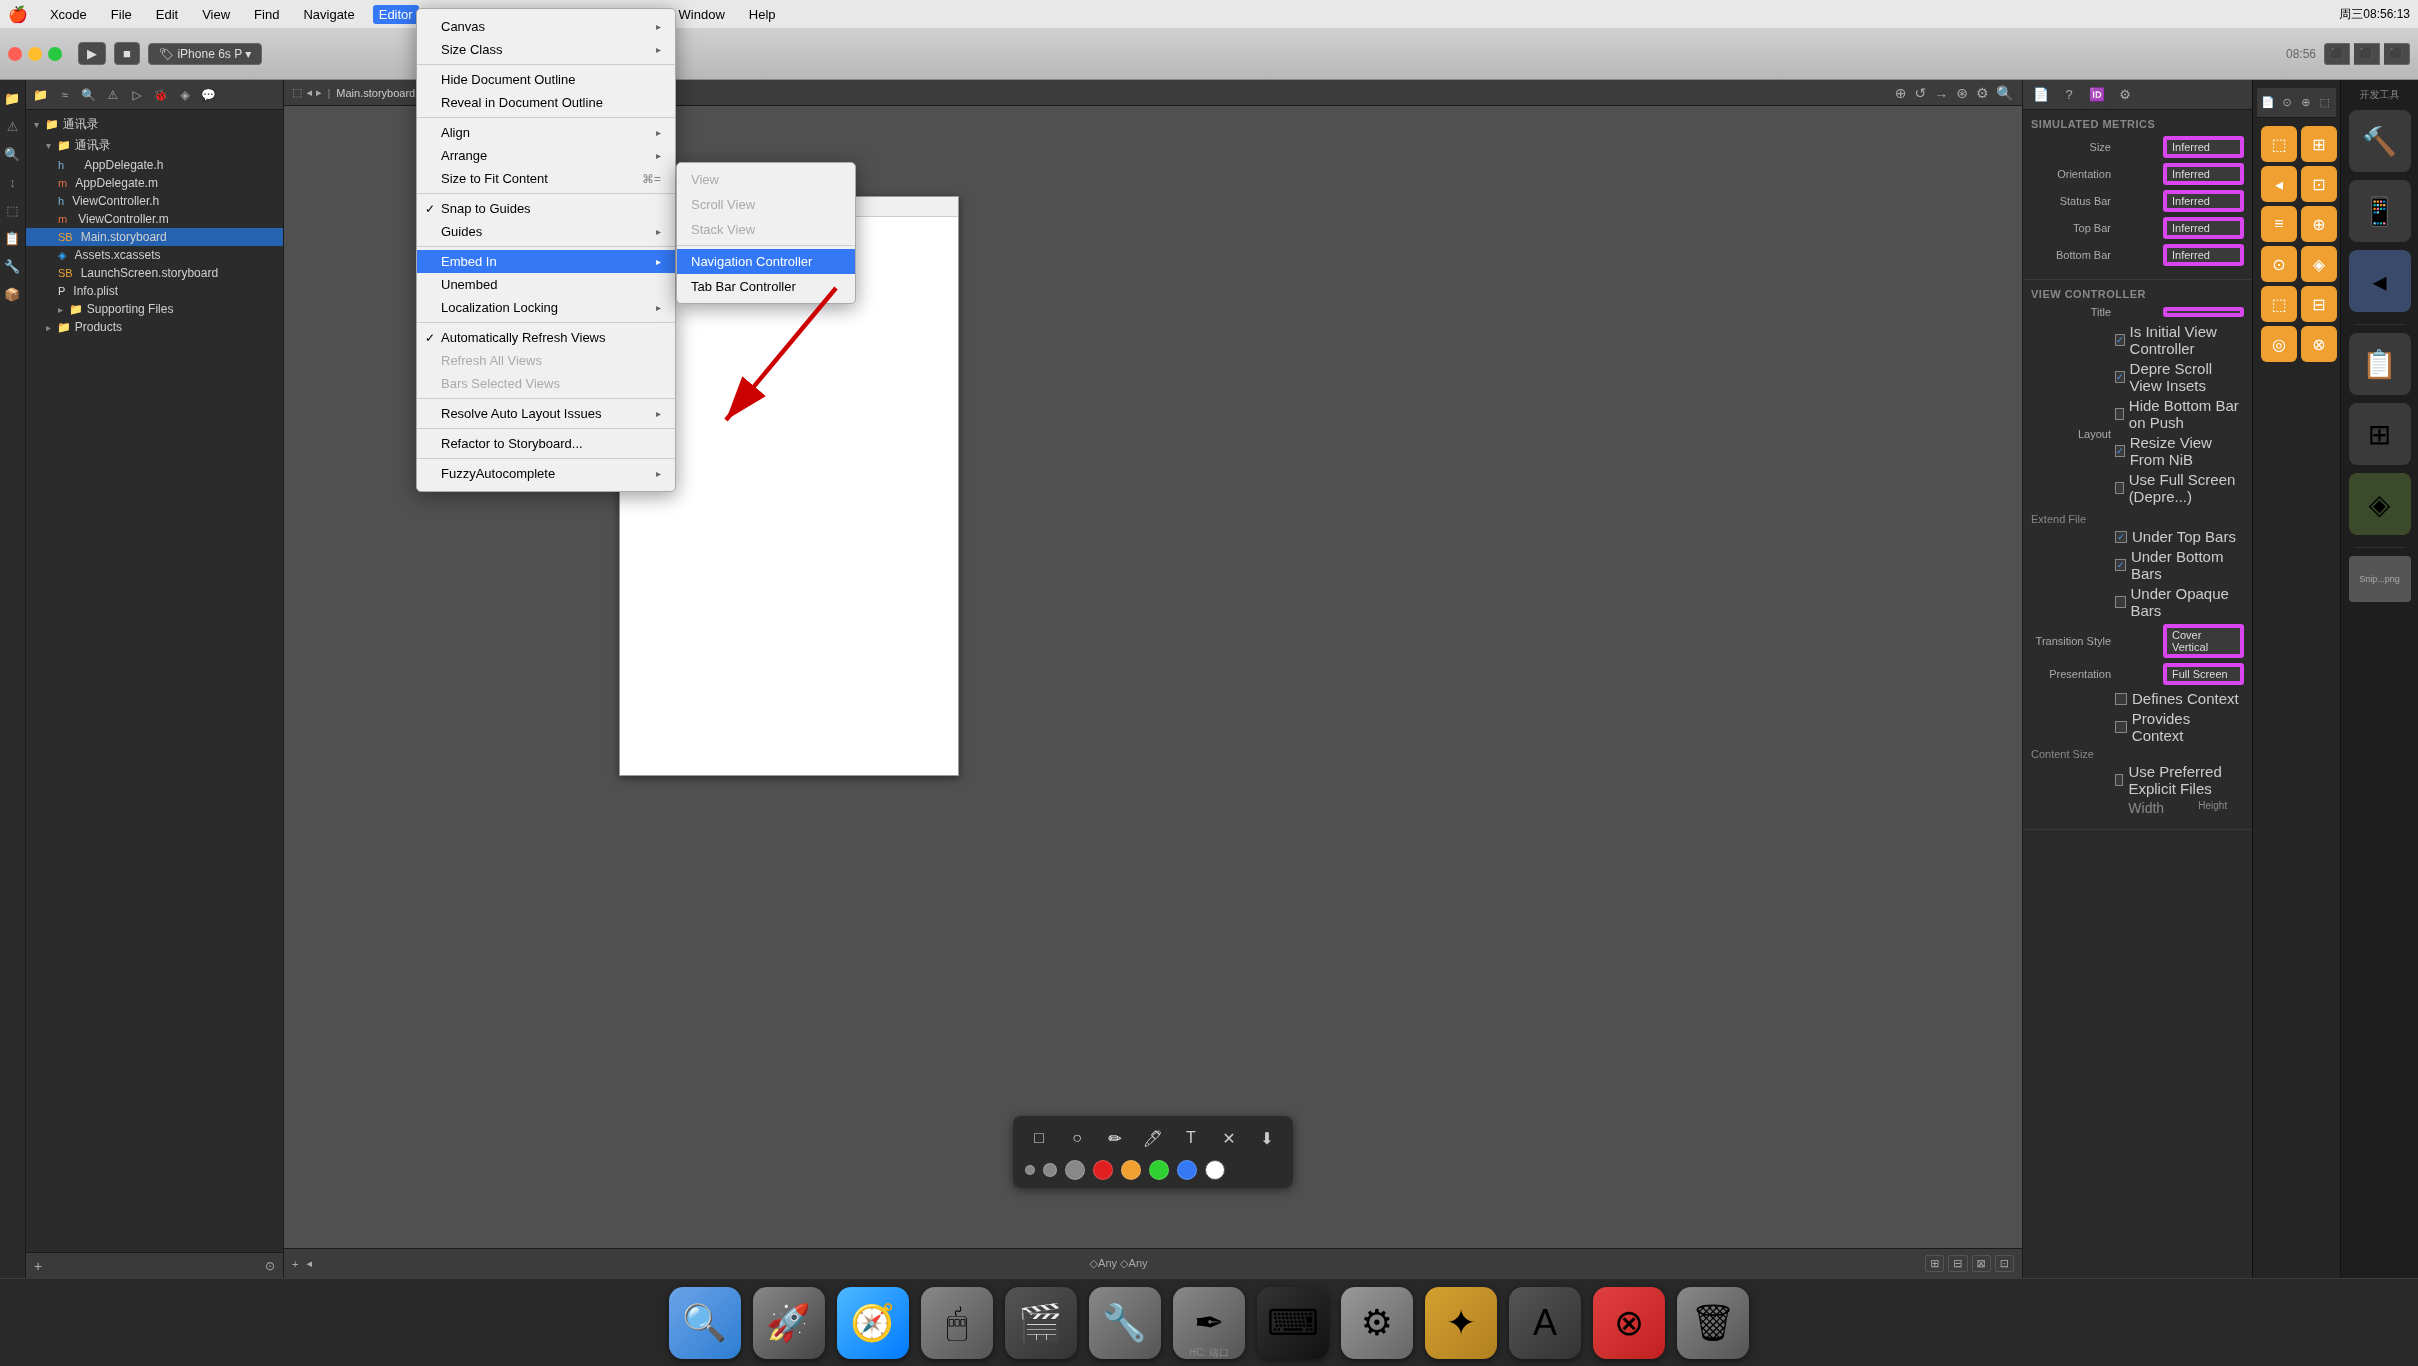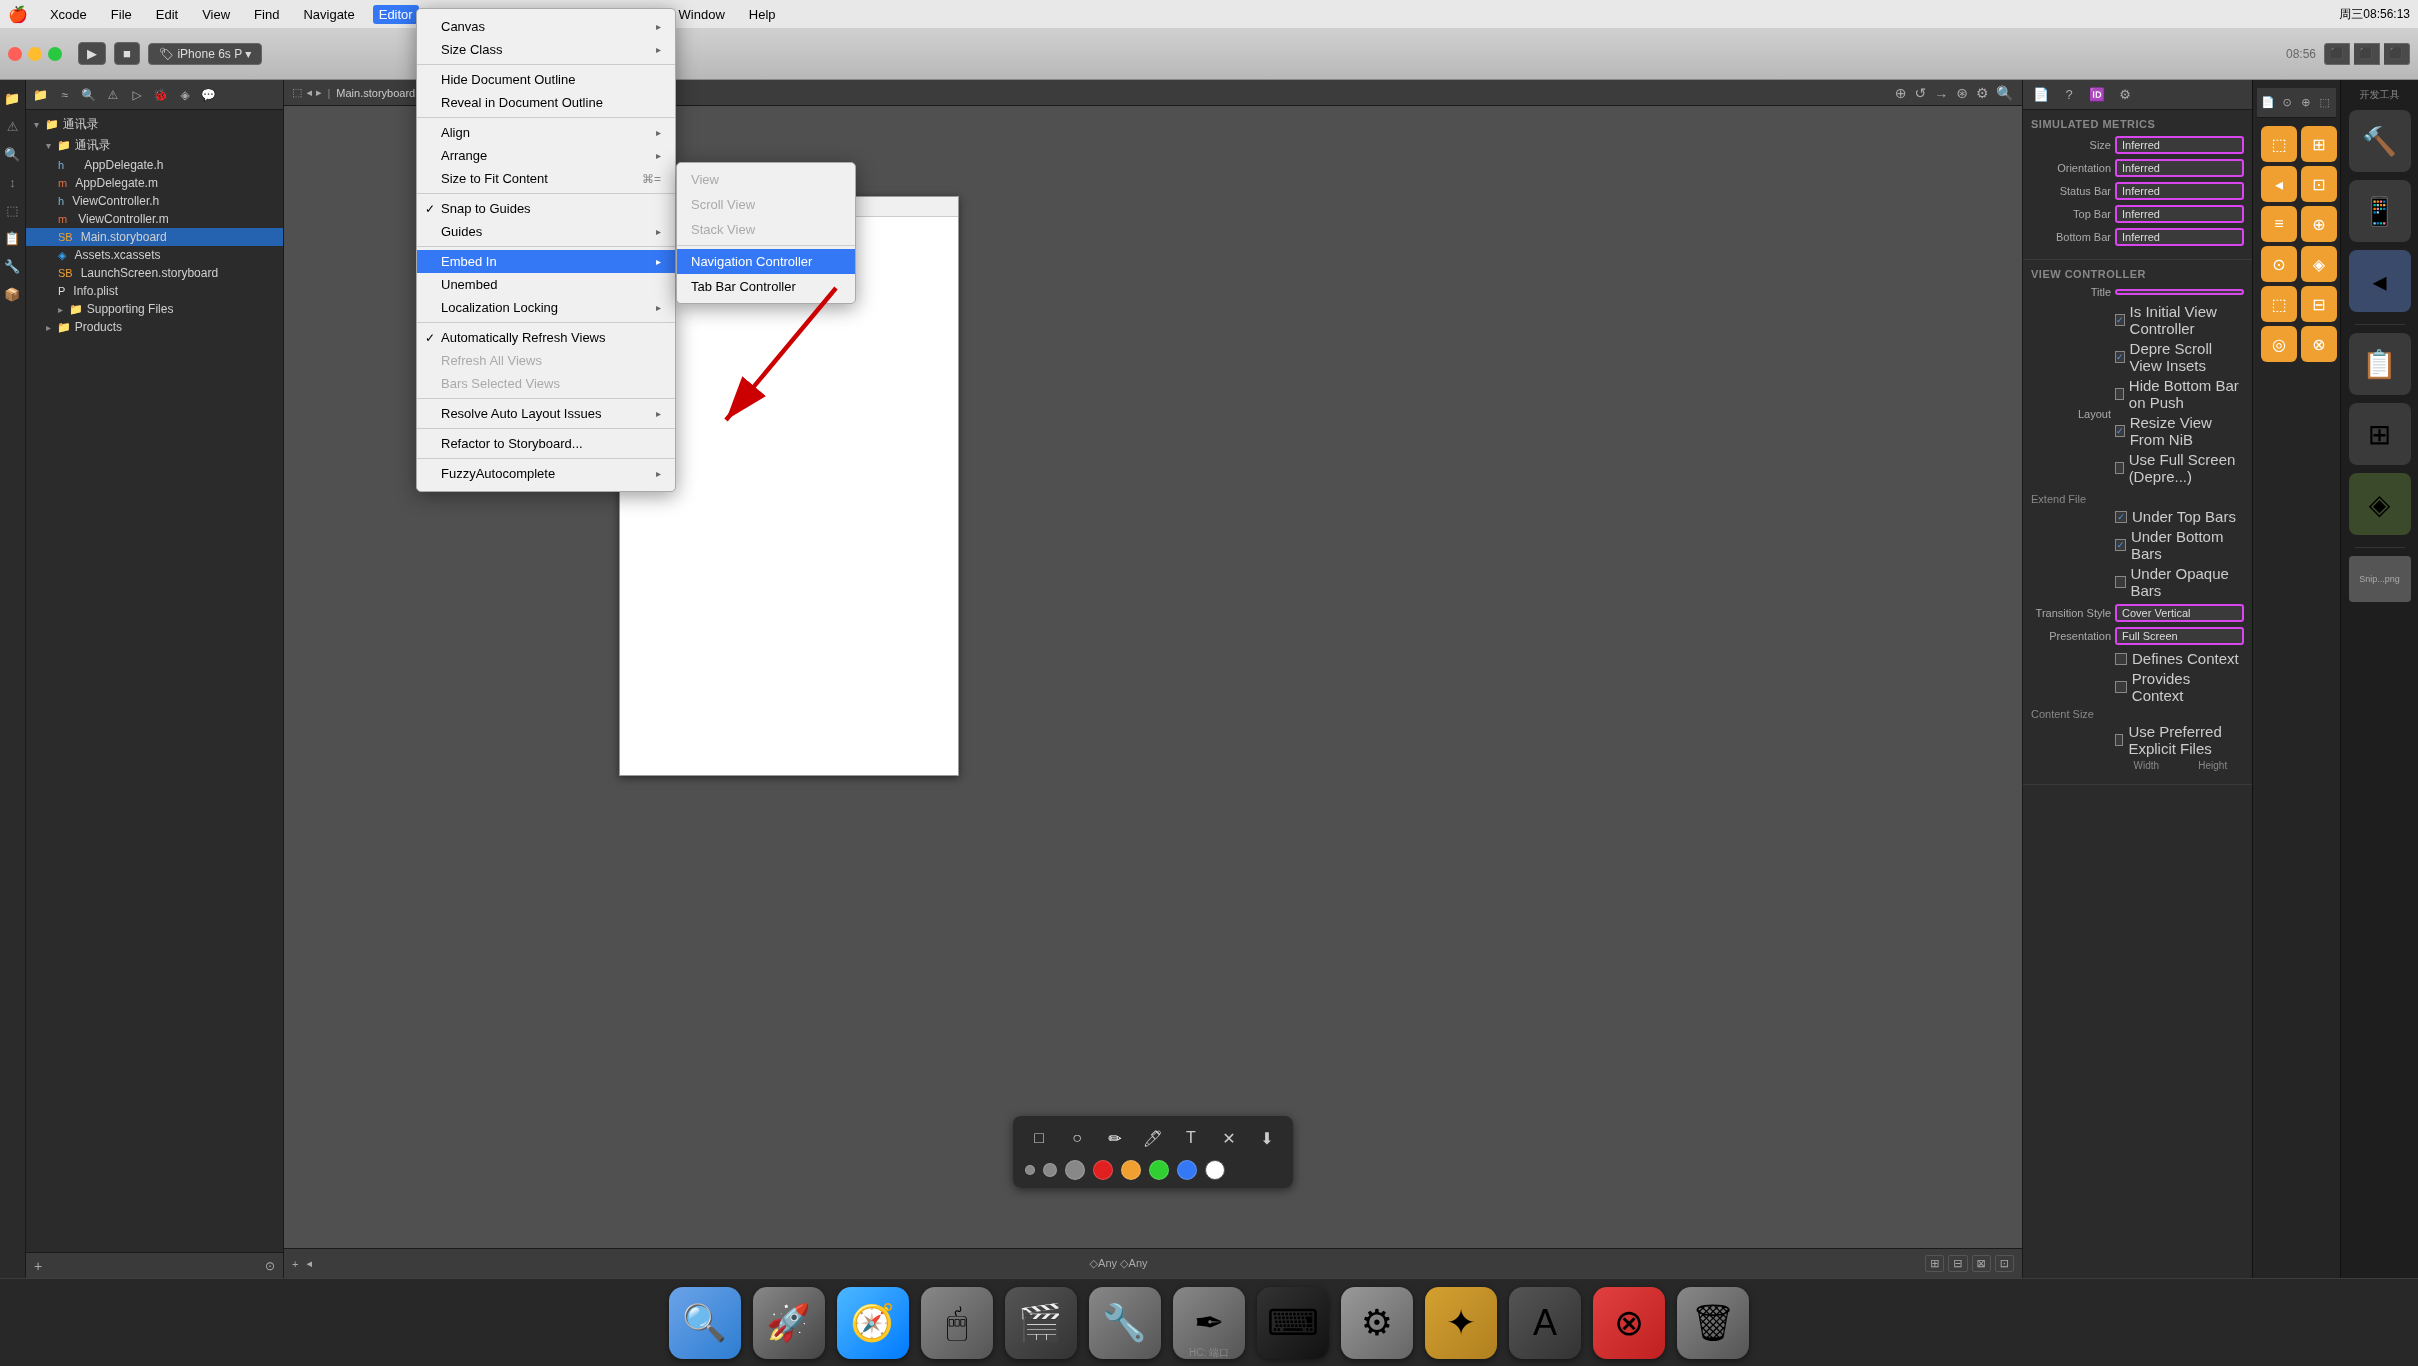--- a/index.html
+++ b/index.html
@@ -210,25 +210,26 @@
     }
     .inspector-label {
       color: #aaa;
       width: 80px;
       text-align: right;
       flex-shrink: 0;
     }
     .inspector-value {
       flex: 1;
       background: #3a3a3a;
-      border: 2px solid #d946ef;
+      border: 4px solid #d946ef;
       border-radius: 3px;
       padding: 1px 5px;
       color: #ddd;
       font-size: 11px;
+      margin-left: 48px;
     }
     .checkbox-row {
       display: flex;
       align-items: center;
       gap: 5px;
       font-size: 15px;
       color: #ccc;
       margin-bottom: 3px;
       padding-left: 84px;
     }
@@ -755,21 +756,21 @@
           <span>Provides Context</span>
         </div>
         <div style="font-size:11px;color:#888;margin-top:4px;margin-bottom:3px;">Content Size</div>
         <div class="checkbox-row">
           <div class="inspector-checkbox"></div>
           <span>Use Preferred Explicit Files</span>
         </div>
         <div class="inspector-row">
           <span class="inspector-label"></span>
           <div style="display:flex;gap:4px;flex:1;">
-            <div style="flex:1;font-size:10px;color:#888;text-align:center;">Width</div>
+            <div style="flex:1;font-size:14px;color:#888;text-align:center;">Width</div>
             <div style="flex:1;font-size:10px;color:#888;text-align:center;">Height</div>
           </div>
         </div>
       </div>
     </div>
 
     <div class="second-right-panel">
       <div class="right-panel-toolbar" style="background:#3a3a3a;height:30px;display:flex;align-items:center;padding:0 4px;gap:4px;border-bottom:1px solid #1a1a1a;">
         <div class="panel-icon-btn" style="font-size:11px;">📄</div>
         <div class="panel-icon-btn" style="font-size:11px;">⊙</div>

